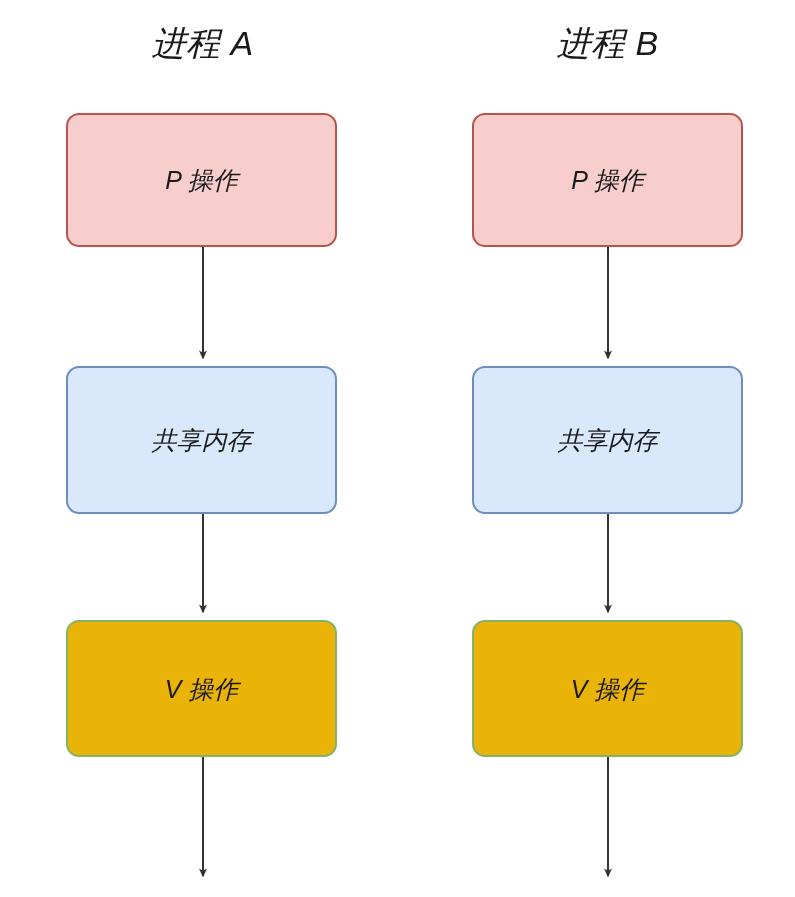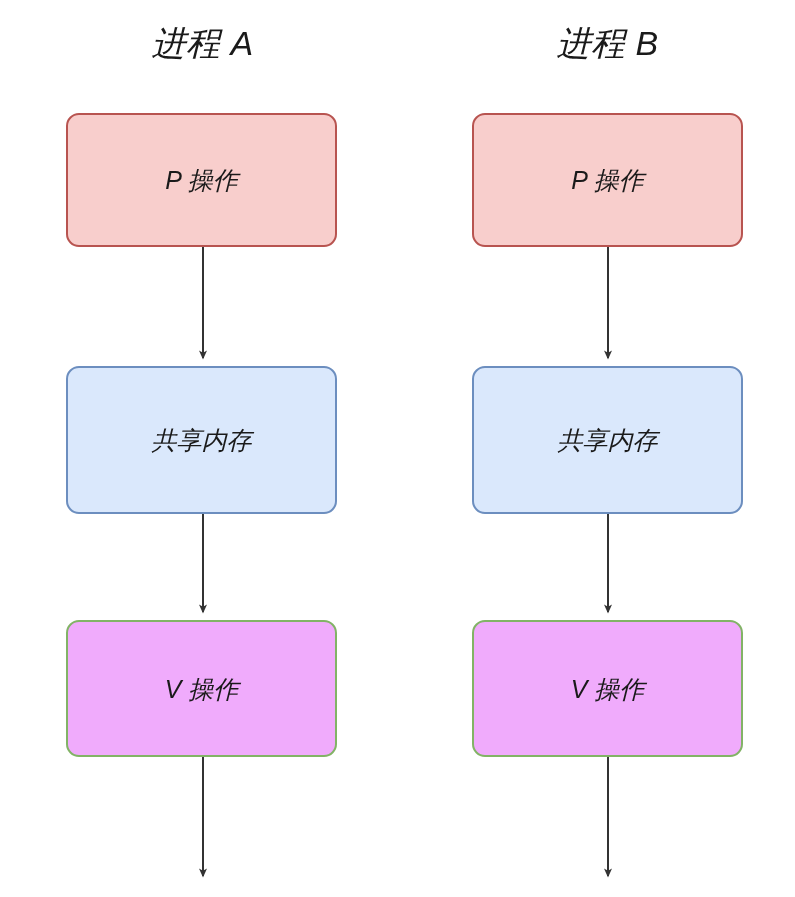--- a/index.html
+++ b/index.html
@@ -76,21 +76,21 @@
   }
   .node-mem {
     top: 366px;
     height: 148px;
     background: #dae8fc;
     border-color: #6c8ebf;
   }
   .node-v {
     top: 620px;
     height: 137px;
-    background: #f0abfc;
+    background: #eab308;
     border-color: #82b366;
   }
   .node-label { pointer-events: none; }
 </style>
 </head>
 <body>
 
 <div id="canvas">
 
   <svg class="diagram-svg" viewBox="0 0 795 897">

